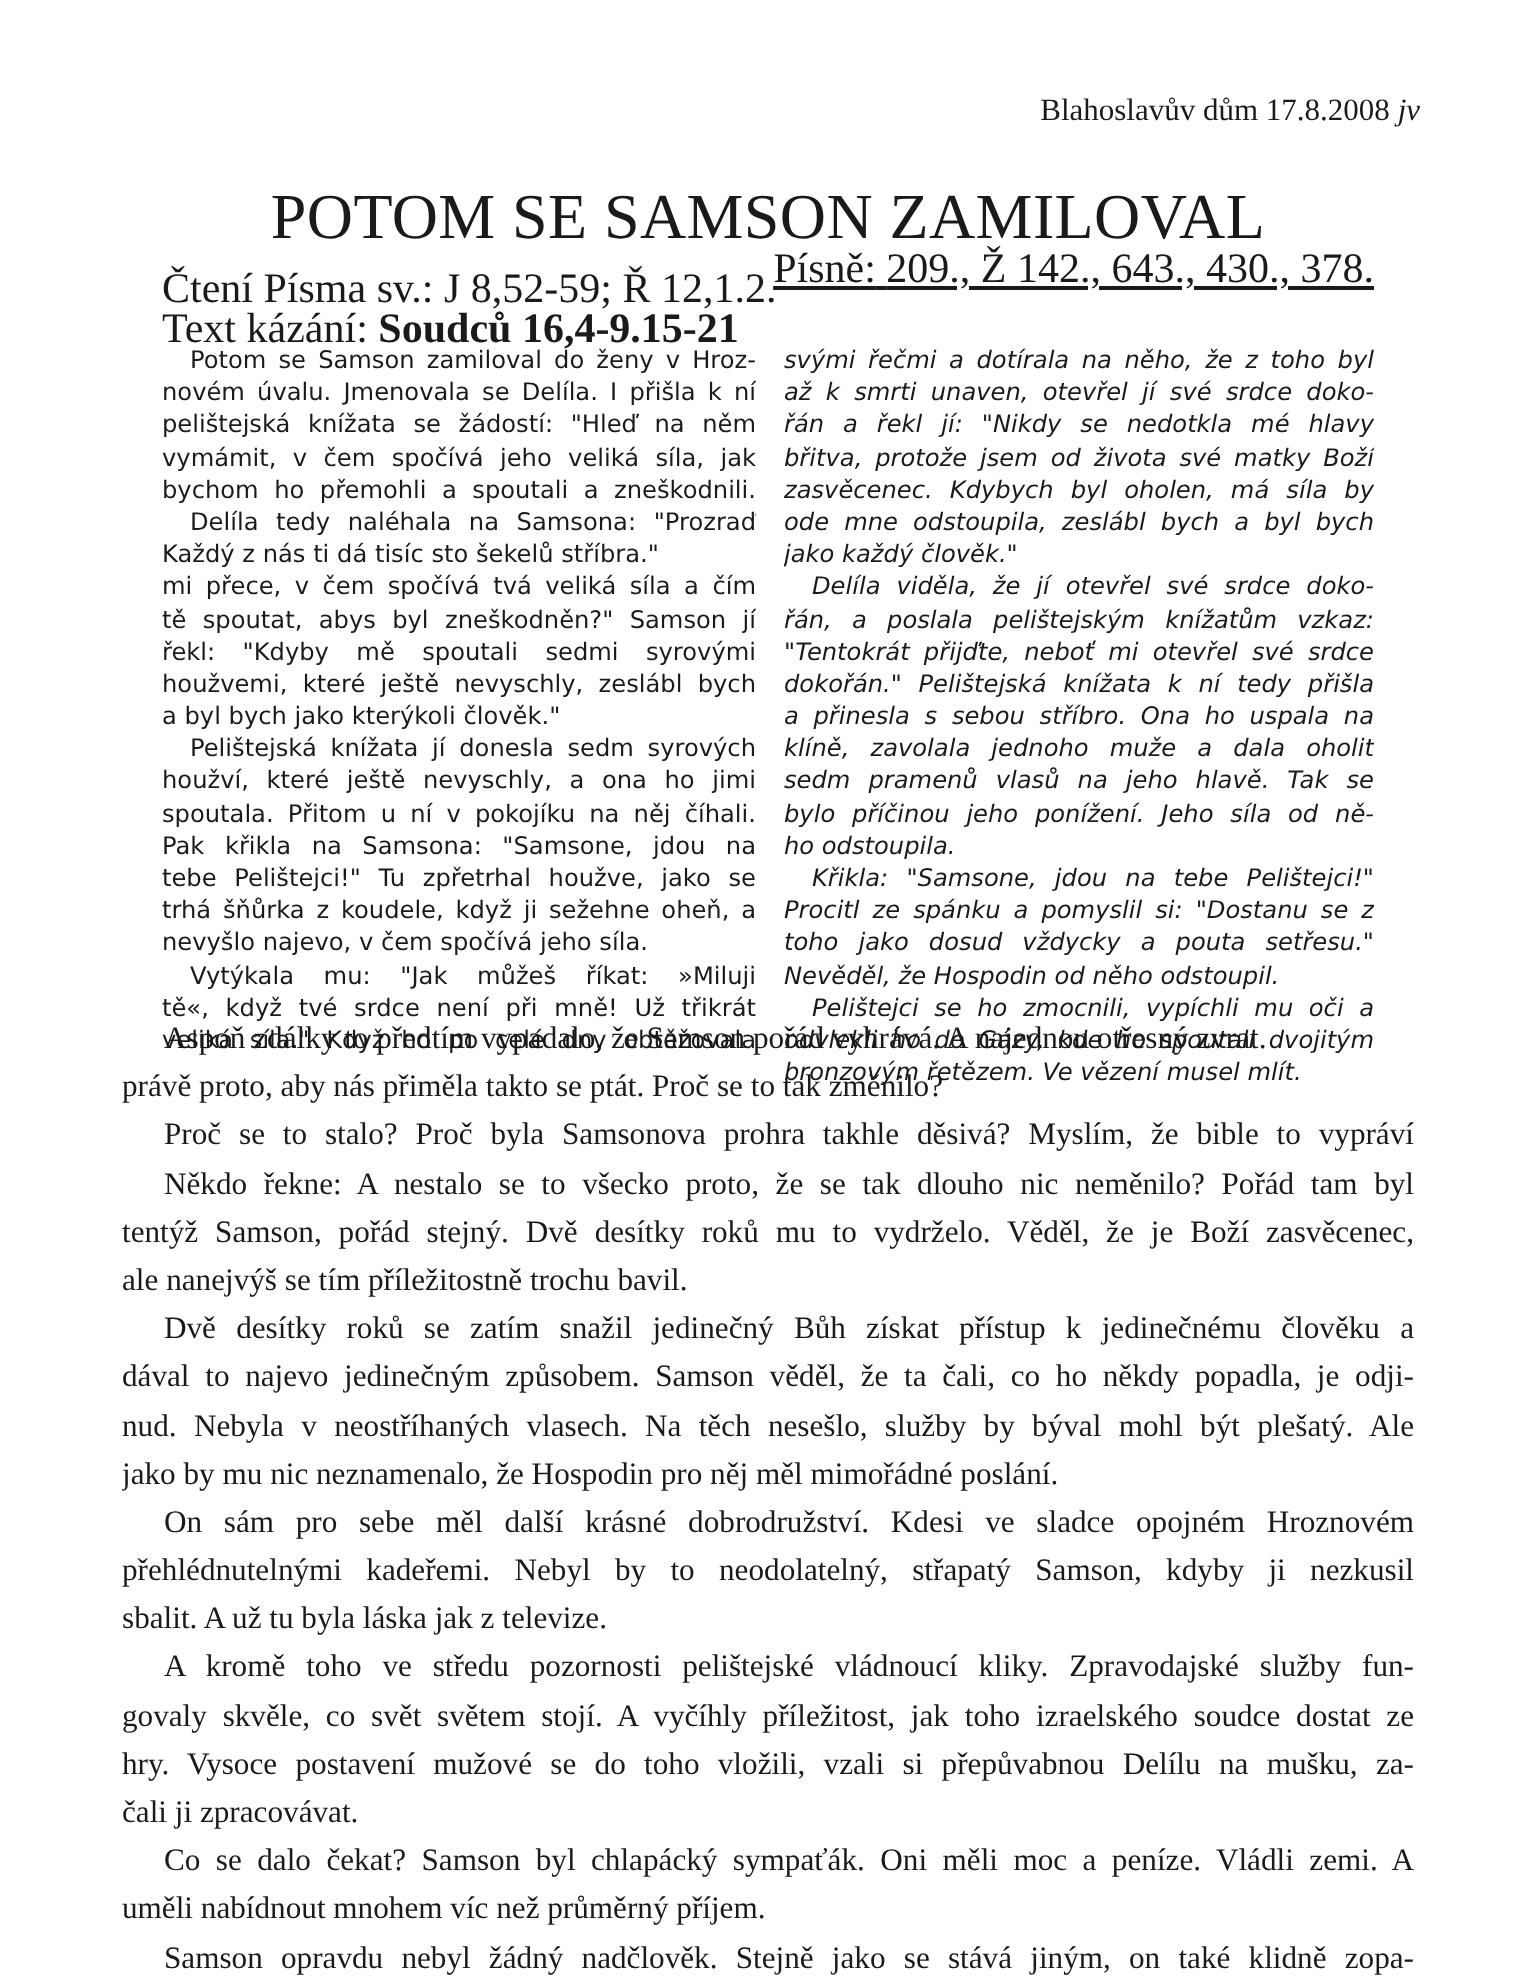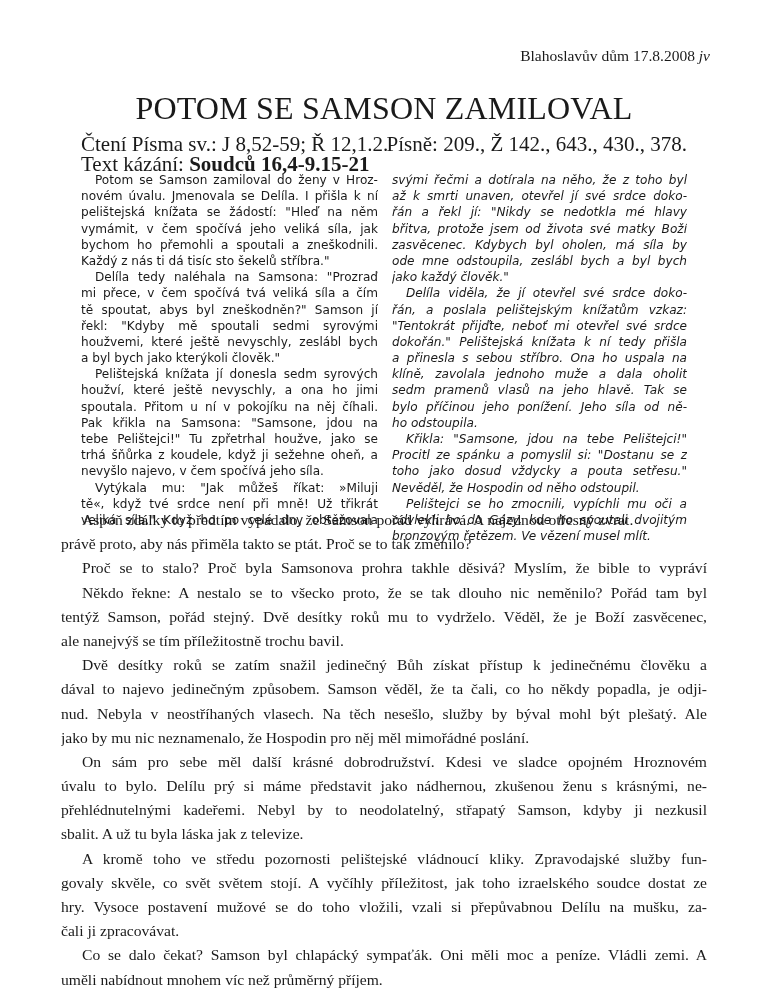--- a/index.html
+++ b/index.html
@@ -15,21 +15,21 @@
 
   #title {
     position: absolute; left: 0; width: 768px; top: 90px;
     text-align: center; font-size: 32px; letter-spacing: 0.2px;
   }
 
   .meta { position: absolute; font-size: 21px; white-space: nowrap; }
   #readings { left: 81px; top: 132px; }
   #text-line { left: 81px; top: 152px; }
   #text-line b { font-weight: bold; }
-  #songs { right: 81px; top: 132px; }
+  #songs { right: 81px; top: 122px; text-decoration: underline; }
 
   .col {
     position: absolute; top: 172px; font-size: 12.1px; line-height: 16.2px;
   }
   #col-left { left: 81px; width: 297px; }
   #col-right { left: 392px; width: 295px; font-style: italic; }
 
   .jline { display: block; height: 16.2px; white-space: nowrap; text-align: justify; text-align-last: justify; overflow: hidden; }
   .jline.last { text-align-last: left; }
   .jline.indent { text-indent: 14px; }
@@ -64,22 +64,22 @@
   <span>Písně:</span>
   <span>209., Ž 142., 643., 430., 378.</span>
 </div>
 
 <div id="col-left" class="col sans">
     <span class="jline indent">Potom se Samson zamiloval do ženy v Hroz-</span>
     <span class="jline">novém úvalu. Jmenovala se Delíla. I přišla k ní</span>
     <span class="jline">pelištejská knížata se žádostí: "Hleď na něm</span>
     <span class="jline">vymámit, v čem spočívá jeho veliká síla, jak</span>
     <span class="jline">bychom ho přemohli a spoutali a zneškodnili.</span>
+    <span class="jline indent">Delíla tedy naléhala na Samsona: "Prozraď</span>
     <span class="jline last">Každý z nás ti dá tisíc sto šekelů stříbra."</span>
-    <span class="jline indent">Delíla tedy naléhala na Samsona: "Prozraď</span>
     <span class="jline">mi přece, v čem spočívá tvá veliká síla a čím</span>
     <span class="jline">tě spoutat, abys byl zneškodněn?" Samson jí</span>
     <span class="jline">řekl: "Kdyby mě spoutali sedmi syrovými</span>
     <span class="jline">houžvemi, které ještě nevyschly, zeslábl bych</span>
     <span class="jline last">a byl bych jako kterýkoli člověk."</span>
     <span class="jline indent">Pelištejská knížata jí donesla sedm syrových</span>
     <span class="jline">houžví, které ještě nevyschly, a ona ho jimi</span>
     <span class="jline">spoutala. Přitom u ní v pokojíku na něj číhali.</span>
     <span class="jline">Pak křikla na Samsona: "Samsone, jdou na</span>
     <span class="jline">tebe Pelištejci!" Tu zpřetrhal houžve, jako se</span>
@@ -120,21 +120,20 @@
     <span class="bline last">právě proto, aby nás přiměla takto se ptát. Proč se to tak změnilo?</span>
     <span class="bline indent">Proč se to stalo? Proč byla Samsonova prohra takhle děsivá? Myslím, že bible to vypráví</span>
     <span class="bline indent">Někdo řekne: A nestalo se to všecko proto, že se tak dlouho nic neměnilo? Pořád tam byl</span>
     <span class="bline">tentýž Samson, pořád stejný. Dvě desítky roků mu to vydrželo. Věděl, že je Boží zasvěcenec,</span>
     <span class="bline last">ale nanejvýš se tím příležitostně trochu bavil.</span>
     <span class="bline indent">Dvě desítky roků se zatím snažil jedinečný Bůh získat přístup k jedinečnému člověku a</span>
     <span class="bline">dával to najevo jedinečným způsobem. Samson věděl, že ta čali, co ho někdy popadla, je odji-</span>
     <span class="bline">nud. Nebyla v neostříhaných vlasech. Na těch nesešlo, služby by býval mohl být plešatý. Ale</span>
     <span class="bline last">jako by mu nic neznamenalo, že Hospodin pro něj měl mimořádné poslání.</span>
     <span class="bline indent">On sám pro sebe měl další krásné dobrodružství. Kdesi ve sladce opojném Hroznovém</span>
-    <span class="bline">úvalu to bylo. Delílu prý si máme představit jako nádhernou, zkušenou ženu s krásnými, ne-</span>
     <span class="bline">přehlédnutelnými kadeřemi. Nebyl by to neodolatelný, střapatý Samson, kdyby ji nezkusil</span>
     <span class="bline last">sbalit. A už tu byla láska jak z televize.</span>
     <span class="bline indent">A kromě toho ve středu pozornosti pelištejské vládnoucí kliky. Zpravodajské služby fun-</span>
     <span class="bline">govaly skvěle, co svět světem stojí. A vyčíhly příležitost, jak toho izraelského soudce dostat ze</span>
     <span class="bline">hry. Vysoce postavení mužové se do toho vložili, vzali si přepůvabnou Delílu na mušku, za-</span>
     <span class="bline last">čali ji zpracovávat.</span>
     <span class="bline indent">Co se dalo čekat? Samson byl chlapácký sympaťák. Oni měli moc a peníze. Vládli zemi. A</span>
     <span class="bline last">uměli nabídnout mnohem víc než průměrný příjem.</span>
     <span class="bline indent">Samson opravdu nebyl žádný nadčlověk. Stejně jako se stává jiným, on také klidně zopa-</span>
   </div>

